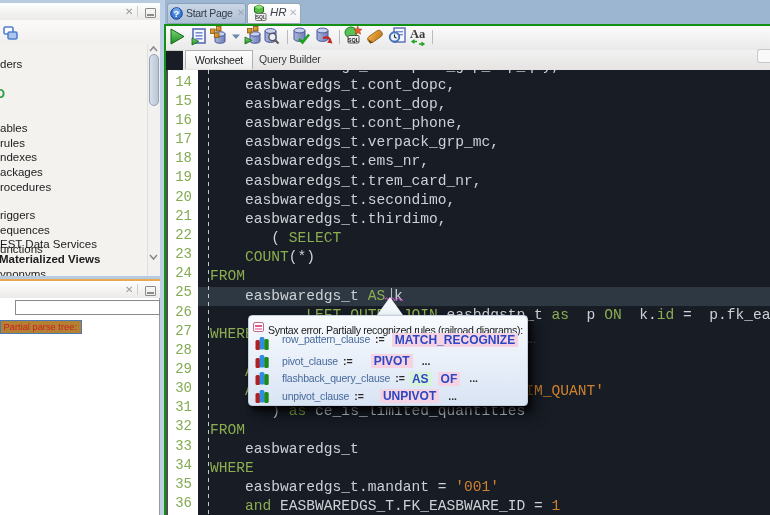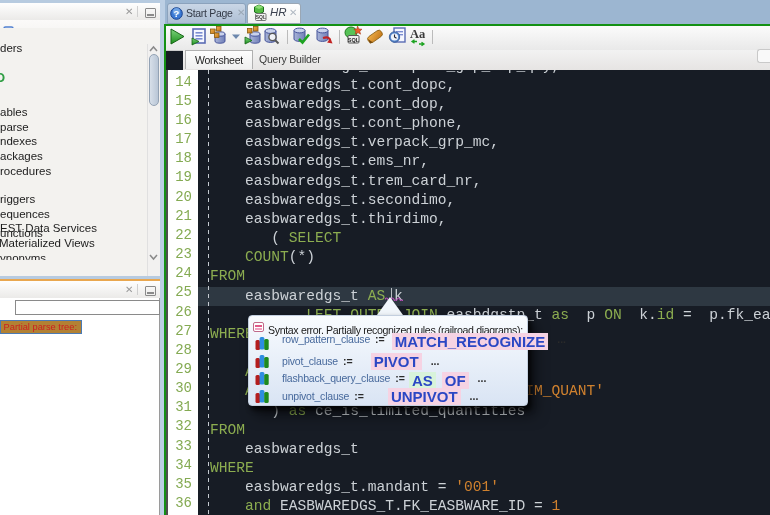--- a/index.html
+++ b/index.html
@@ -41,21 +41,21 @@
   #hiline{left:30px;top:217.4px;width:574px;height:19px;background:#2e3842;}
   #dashln{left:40px;top:0;width:1px;height:448px;
           background:repeating-linear-gradient(#c5cad0 0 4.5px,transparent 4.5px 8px);}
   
   #tip{left:248px;top:315px;width:280px;height:91px;border-radius:4px;
        background:linear-gradient(#f8fbfe,#d9e4f4);
        box-shadow:3px 4px 5px rgba(0,0,0,0.72), 7px 9px 14px rgba(0,0,0,0.5);border:1px solid #c3cfdf;box-sizing:border-box;}
   #tiparrow{left:377px;top:297px;width:0;height:0;
             border-left:13.5px solid transparent;border-right:13.5px solid transparent;
             border-bottom:18px solid #f2f7fc;}
-  .tkw{font-weight:bold;color:#2b47c4;font-size:15px;padding:0px 3px;background:#f6d3e3;}
+  .tkw{font-weight:bold;color:#2b47c4;font-size:12px;padding:0px 3px;background:#f6d3e3;}
   .tkwg{background:#d8f3da;}
   .tname{color:#47699c;font-size:10.5px;letter-spacing:-0.2px;}
   .tassign{color:#2a2a2a;font-size:10.5px;font-weight:bold;}
 </style>
 </head>
 <body>
 
 <div id="leftcol" class="abs">
 
   <div class="abs" style="left:0;top:0;width:160px;height:3px;background:#b7cbe0;"></div>
@@ -64,33 +64,33 @@
   <div class="abs xbtn" style="left:125px;top:7px;">✕</div>
   <div class="abs" style="left:137px;top:6px;width:1px;height:11px;background:#cfcfcf;"></div>
   <div class="abs minbtn" style="left:145px;top:8px;"></div>
 
   <div class="abs" style="left:0;top:20px;width:160px;height:24px;background:linear-gradient(#fbfaf9,#f1f0ee);"></div>
   <svg class="abs" style="left:3px;top:26px;" width="15" height="14" viewBox="0 0 15 14">
     <rect x="1" y="1" width="9" height="7" rx="1.5" fill="#ffffff" stroke="#4f7fd0" stroke-width="1.6"></rect>
     <rect x="5" y="6" width="9" height="7" rx="1.5" fill="#aac4ea" stroke="#4f7fd0" stroke-width="1.6"></rect>
   </svg>
 
-  <div class="abs" style="left:0;top:28px;width:180px;height:232px;background:#f3f2ef;overflow:hidden;">
+  <div class="abs" style="left:0;top:44px;width:180px;height:232px;background:#f3f2ef;overflow:hidden;">
     <div class="abs treeitem" style="left:0px;top:13px;">ders</div>
     <div class="abs treeitem" style="left:-5px;top:43px;color:#2f9e44;font-weight:bold;font-size:13px;">O</div>
     <div class="abs treeitem" style="left:0px;top:77px;">ables</div>
-    <div class="abs treeitem" style="left:0px;top:92px;">parse</div>
+    <div class="abs treeitem" style="left:0px;top:92px;">rules</div>
     <div class="abs treeitem" style="left:0px;top:106px;">ndexes</div>
     <div class="abs treeitem" style="left:0px;top:121px;text-align:right;">ackages</div>
     <div class="abs treeitem" style="left:0px;top:136px;">rocedures</div>
     <div class="abs treeitem" style="left:0px;top:150px;margin-top:48px;">unctions</div>
     <div class="abs treeitem" style="left:0px;top:164px;">riggers</div>
     <div class="abs treeitem" style="left:0px;top:179px;text-align:center;">equences</div>
     <div class="abs treeitem" style="left:0px;top:193px;">EST Data Services</div>
-    <div class="abs treeitem" style="left:-1px;top:208px;">Materialized Views</div>
+    <div class="abs treeitem" style="left:-1px;top:208px;font-weight:bold;">Materialized Views</div>
     <div class="abs treeitem" style="left:0px;top:223px;">ynonyms</div>
   </div>
 
   <div class="abs" style="left:147px;top:44px;width:13px;height:232px;background:#f2f1f0;border-left:1px solid #e0e0e0;box-sizing:border-box;"></div>
   <svg class="abs" style="left:148px;top:45px;" width="11" height="9" viewBox="0 0 11 9">
     <path d="M2 6 L5.5 2 L9 6" fill="none" stroke="#8a8a8a" stroke-width="1.5"></path>
   </svg>
   <div class="abs" style="left:148.5px;top:54px;width:10px;height:52px;border-radius:5px;
        background:linear-gradient(90deg,#d7dfe9,#b9c6d6);border:1px solid #93a2b4;box-sizing:border-box;"></div>
   <svg class="abs" style="left:148px;top:252px;" width="11" height="9" viewBox="0 0 11 9">
@@ -339,15 +339,15 @@
 <div class="abs" style="left:282px;top:372px;height:13px;display:flex;align-items:flex-start;">
   <span class="tname">flashback_query_clause</span>
     <span class="tassign" style="margin-left:5px;">:=</span>
   <span class="tkw tkwg" style="margin-left:4px;">AS</span>
   <span class="tkw" style="margin-left:6px;">OF</span>
     <span class="tassign" style="margin-left:9px;">...</span>
 </div>
 <div class="abs" style="left:282px;top:389.5px;height:13px;display:flex;align-items:center;">
   <span class="tname">unpivot_clause</span>
     <span class="tassign" style="margin-left:5px;">:=</span>
-  <span class="tkw" style="margin-left:24px;">UNPIVOT</span>
+  <span class="tkw" style="margin-left:16px;">UNPIVOT</span>
     <span class="tassign" style="margin-left:9px;">...</span>
 </div>
 
 </body></html>

